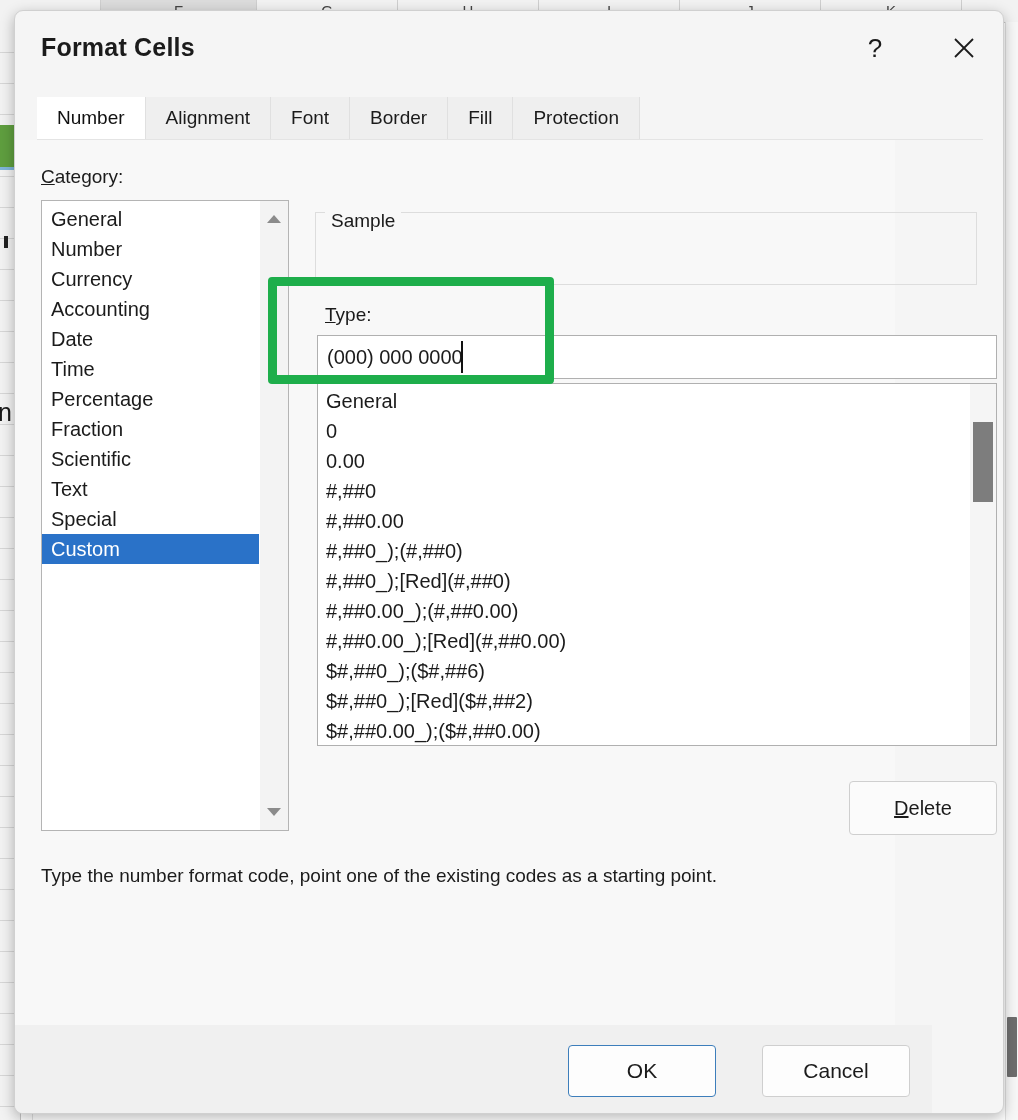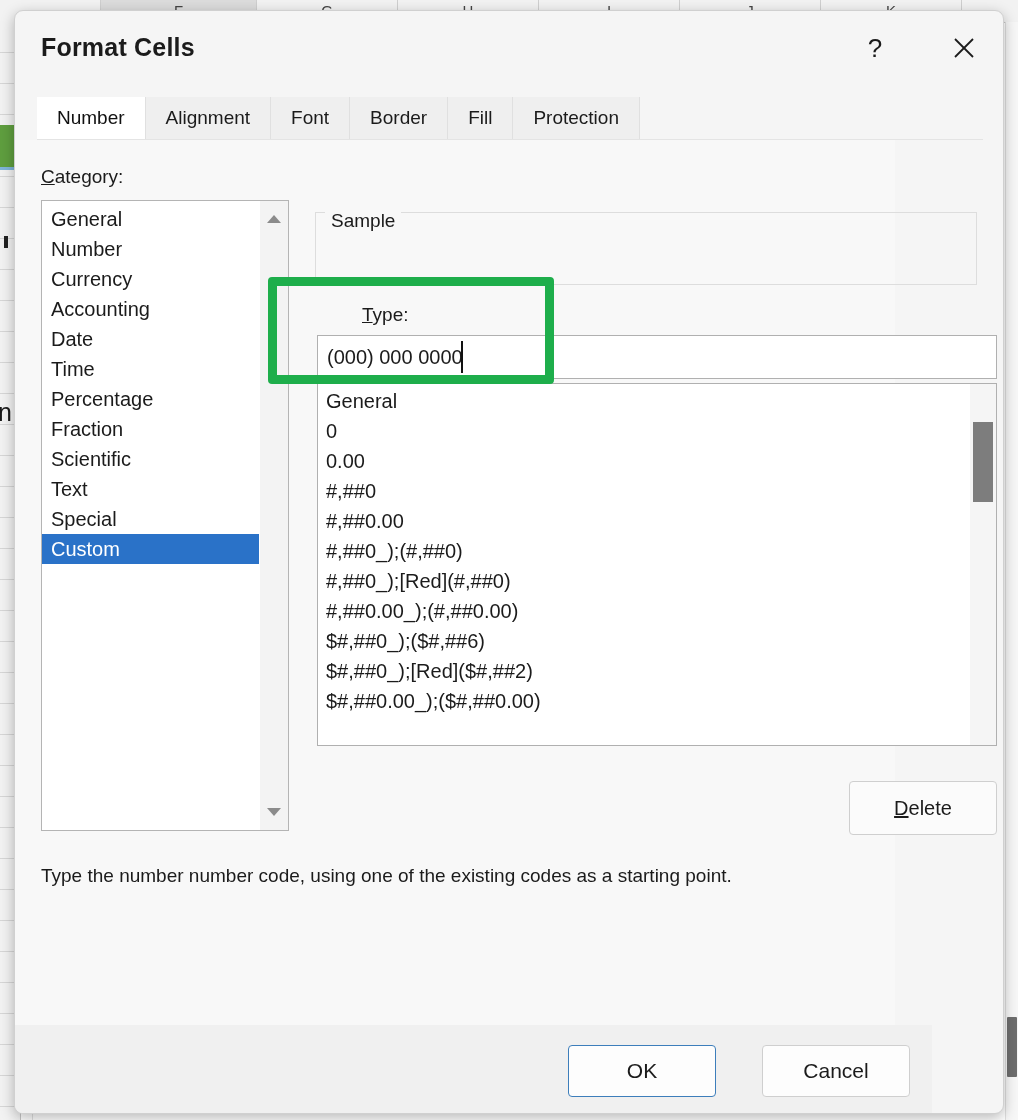--- a/index.html
+++ b/index.html
@@ -262,21 +262,20 @@
     margin-top: 8px;
   }
 
   
   .type-label {
     position: absolute;
     left: 310px;
     top: 164px;
     font-size: 19px;
     color: #1b1b1b;
-    margin-left: 37px;
   }
   .type-label u { text-decoration: underline; }
 
   .type-input {
     position: absolute;
     left: 302px;
     top: 195px;
     width: 680px;
     height: 44px;
     background: #ffffff;
@@ -571,35 +570,36 @@
     <div class="codes-listbox">
       <div class="codes-items" id="code-items">
           <div class="code-item">General</div>
           <div class="code-item">0</div>
           <div class="code-item">0.00</div>
           <div class="code-item">#,##0</div>
           <div class="code-item">#,##0.00</div>
           <div class="code-item">#,##0_);(#,##0)</div>
           <div class="code-item">#,##0_);[Red](#,##0)</div>
           <div class="code-item">#,##0.00_);(#,##0.00)</div>
+          <div class="code-item">#,##0.00_);[Red](#,##0.00)</div>
           <div class="code-item">$#,##0_);($#,##6)</div>
           <div class="code-item">$#,##0_);[Red]($#,##2)</div>
           <div class="code-item">$#,##0.00_);($#,##0.00)</div>
         </div>
       <div class="codes-scroll">
         <div class="codes-thumb"></div>
       </div>
     </div>
 
     <div class="delete-btn">
         <u>D</u>
         <span>elete</span>
       </div>
 
-    <div class="help-text">Type the number number code, using one of the existing codes as a starting point.</div>
+    <div class="help-text">Type the number format code, point one of the existing codes as a starting point.</div>
   </div>
 
   <div class="footer">
     <div class="dlg-btn ok">OK</div>
     <div class="dlg-btn cancel">Cancel</div>
   </div>
 </div>
 
 <div id="green-box"></div>
 

